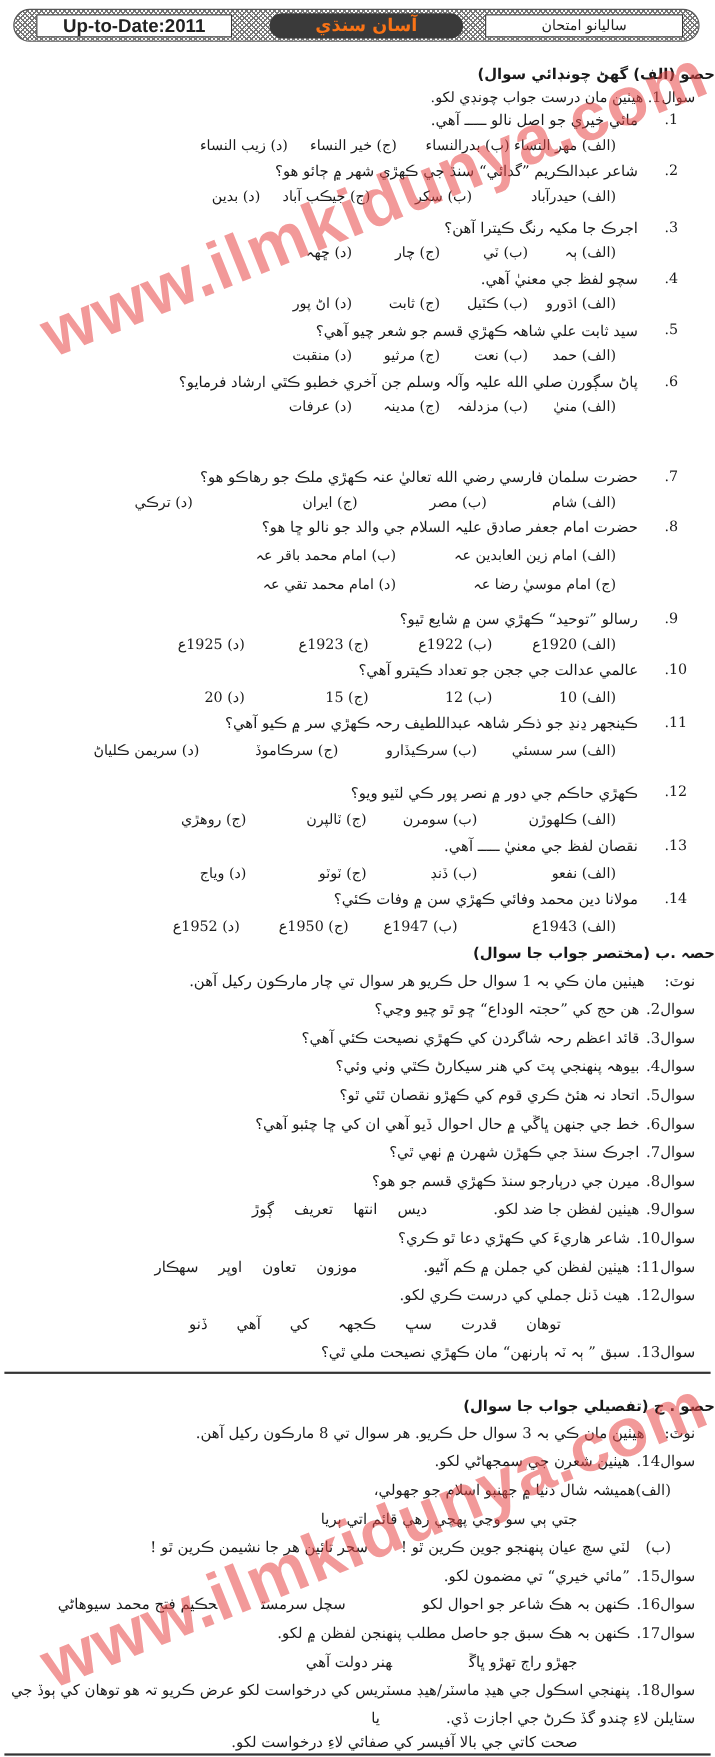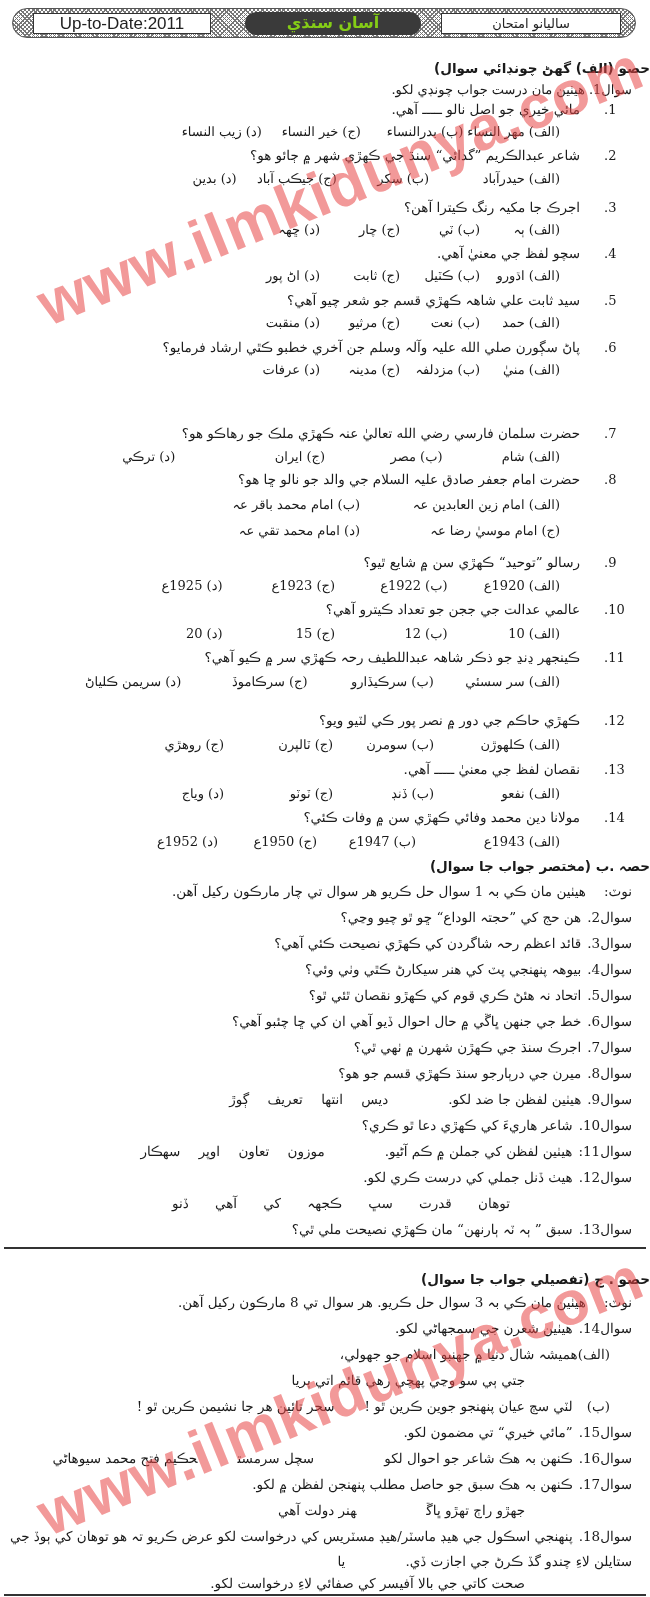--- a/index.html
+++ b/index.html
@@ -12,27 +12,27 @@
     border-radius: 15px;
     background-color: #fff;
     background-image:
       repeating-linear-gradient(45deg, #777 0 1px, transparent 1px 3px),
       repeating-linear-gradient(-45deg, #777 0 1px, transparent 1px 3px);
     border: 1px solid #555;
   }
   .banner .box-left {
     position: absolute; left: 20px; top: 4px; width: 178px; height: 21px;
     background: #fff; border: 1px solid #333;
-    font-family: "Liberation Sans", sans-serif; font-weight: normal; font-size: 17px;
+    font-family: "Liberation Sans", sans-serif; font-weight: bold; font-size: 17px;
     line-height: 19px; text-align: center; color: #222;
   }
   .banner .pill-mid {
     position: absolute; left: 232px; top: 3px; width: 176px; height: 23px;
     background: #3a3a3a; border-radius: 12px;
-    color: #84cc16; font-weight: bold; font-size: 16px; line-height: 22px; text-align: center;
+    color: #f97316; font-weight: bold; font-size: 16px; line-height: 22px; text-align: center;
     direction: rtl;
   }
   .banner .box-right {
     position: absolute; left: 428px; top: 4px; width: 180px; height: 21px;
     background: #fff; border: 1px solid #333;
     font-size: 13px; line-height: 19px; text-align: center; color: #222; direction: rtl;
   }
 
   
   .watermark {

